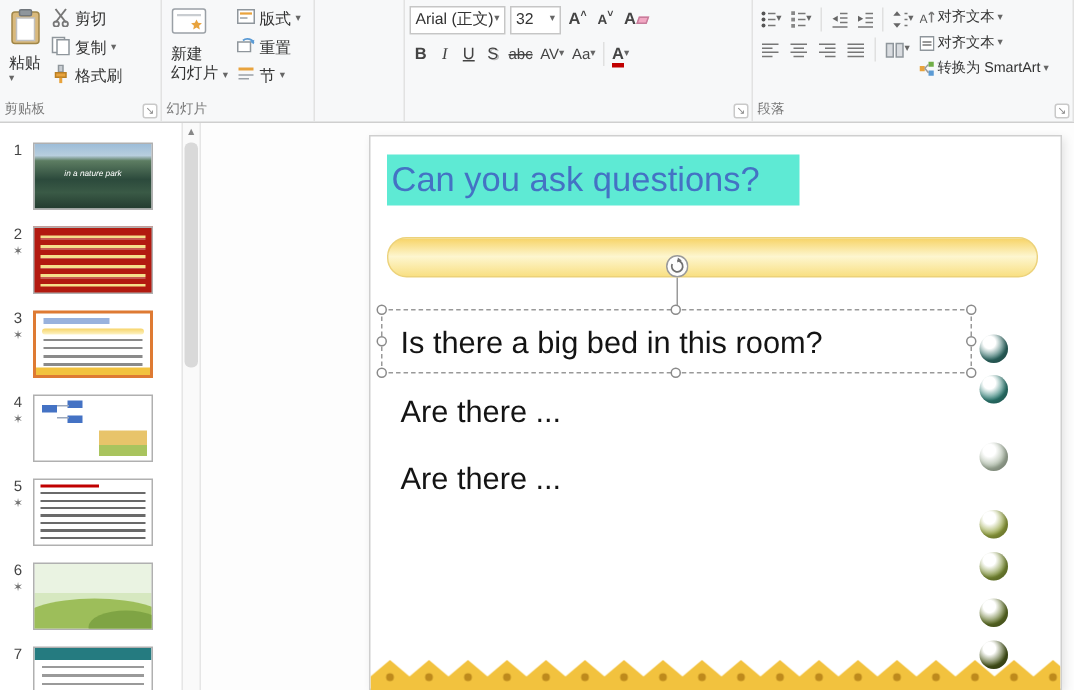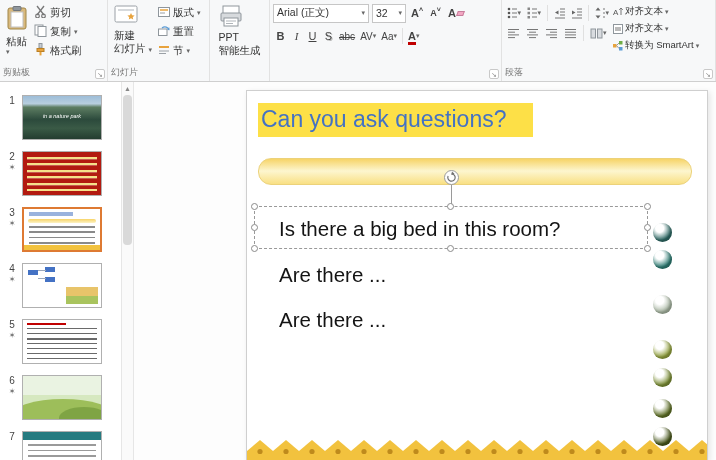--- a/index.html
+++ b/index.html
@@ -70,21 +70,21 @@
 .slide{position:absolute;left:112px;top:8px;width:462px;height:370px;background:#fff;border:1px solid #cfcfcf;box-shadow:2px 2px 6px rgba(0,0,0,.10)}
 .slide-title{position:absolute;left:11px;top:12px;font-size:23px;padding:3px 26px 4px 3px;white-space:nowrap}
 .banner{position:absolute;left:11px;top:67px;width:434px;height:27px;border-radius:13px;background:linear-gradient(180deg,#f7d468 0%,#fdf6cf 48%,#f9e084 100%);border:1px solid #ecd27a}
 .rotate{position:absolute;left:197px;top:79px;cursor:grab;line-height:0}
 .rline{position:absolute;left:204px;top:94px;width:1px;height:21px;background:#9a9a9a}
 .selbox{position:absolute;left:7px;top:115px;width:394px;height:43px;border:1px dashed #999}
 .hnd{position:absolute;width:7px;height:7px;border-radius:50%;background:#fff;border:1px solid #8a8a8a;cursor:pointer}
 .hnd.tl{left:-4px;top:-4px}.hnd.tm{left:50%;margin-left:-4px;top:-4px}.hnd.tr{right:-4px;top:-4px}
 .hnd.ml{left:-4px;top:50%;margin-top:-4px}.hnd.mr{right:-4px;top:50%;margin-top:-4px}
 .hnd.bl{left:-4px;bottom:-4px}.hnd.bm{left:50%;margin-left:-4px;bottom:-4px}.hnd.br{right:-4px;bottom:-4px}
-.qlines{position:absolute;left:25px;top:115px;width:384px}
+.qlines{position:absolute;left:13px;top:115px;width:384px}
 .qline{height:45.5px;line-height:45.5px;font-size:20.5px;color:#141414;padding-left:7px;white-space:nowrap}
 .sphere{position:absolute;left:406px;width:19px;height:19px;border-radius:50%;box-shadow:inset -2px -2px 3px rgba(0,0,0,.25)}
 .zigzag{position:absolute;left:0;top:347px;width:460px;height:23px;line-height:0}
 </style>
 </head>
 <body>
 
 <div>
 
   <div class="ribbon">
@@ -169,40 +169,27 @@
                 </svg></span>
             <span>节</span>
             <span class="dd">▾</span>
           </div>
         </div>
       </div>
       <div class="glabel">幻灯片</div>
     </div>
 
     <div class="group" style="width:60px">
-      <div class="gbody" style="justify-content:center;width:100%">
-        <div class="bigbtn">
-          <span><svg width="24" height="22">
-                <rect x="4" y="1" width="16" height="8" fill="#fff" stroke="#8f969c"></rect>
-                <rect x="2" y="8" width="20" height="8" rx="1" fill="#d7dadd" stroke="#8f969c"></rect>
-                <rect x="5" y="13" width="14" height="8" fill="#fff" stroke="#8f969c"></rect>
-                <line x1="7" y1="16" x2="17" y2="16" stroke="#b0b5ba"></line>
-                <line x1="7" y1="18.5" x2="14" y2="18.5" stroke="#b0b5ba"></line>
-              </svg></span>
-          <span class="biglabel">PPT</span>
-          <span class="biglabel">智能生成</span>
-        </div>
-      </div>
       <div class="glabel"></div>
     </div>
 
     <div class="group fontg" style="width:232px">
       <div class="gbody" style="flex-direction:column;align-items:stretch">
         <div class="row1">
-          <div class="combo" style="width:96px">
+          <div class="combo" style="width:64px">
             <span>Arial (正文)</span>
             <span class="dd">▾</span>
           </div>
           <div class="combo" style="width:34px">
             <span>32</span>
             <span class="dd">▾</span>
           </div>
           <div class="fbtn b-bold">
               <span>A</span>
               <span style="font-size:7px;margin-top:-8px">˄</span>
@@ -463,21 +450,21 @@
       </div>
     </div>
 
     <div class="vscroll">
       <div class="sbtn">▲</div>
       <div class="sthumb"></div>
     </div>
 
     <div class="canvas">
       <div class="slide">
-        <div class="slide-title" style="color: rgb(68, 114, 196); background-color: #fde047;">Can you ask questions?</div>
+        <div class="slide-title" style="color: rgb(68, 114, 196); background-color: #5eead4;">Can you ask questions?</div>
         <div class="banner"></div>
 
         <div class="rotate"><svg width="15" height="15">
               <circle cx="7.5" cy="7.5" r="7" fill="#fdfdfd" stroke="#9a9a9a"></circle>
               <path d="M7.5 3.8 a3.7 3.7 0 1 1 -3.4 2.2" fill="none" stroke="#707070" stroke-width="1.2"></path>
               <path d="M7.9 1.6 l2.6 2.1 -3 1.3 z" fill="#707070"></path>
             </svg></div>
         <div class="rline"></div>
 
         <div class="selbox">

